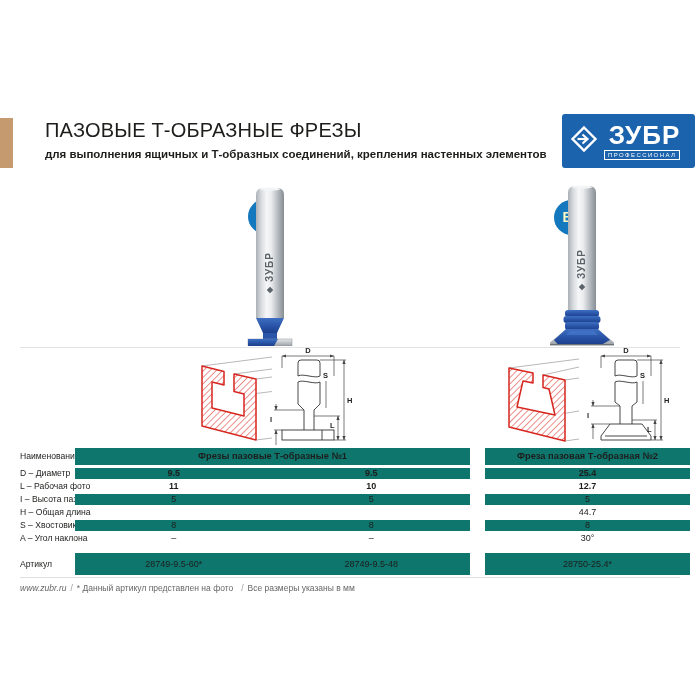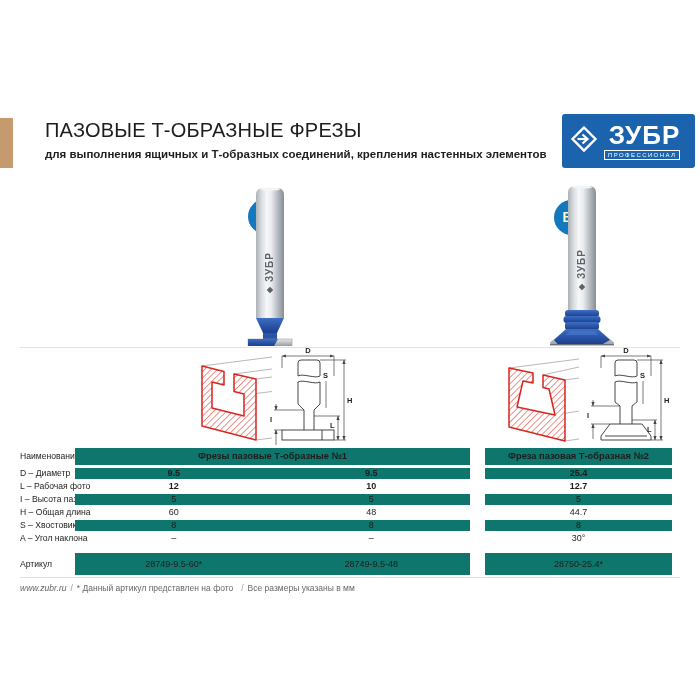--- a/index.html
+++ b/index.html
@@ -34,21 +34,21 @@
   .dims2{position:absolute;left:585px;top:346px;}
   .dim-label{font-size:7.5px;font-weight:700;fill:#1d1d1b;}
 
   .spec-table{position:absolute;left:20px;top:448px;width:660px;}
   .trow{position:relative;height:11px;margin-bottom:2px;font-size:9px;line-height:11px;}
   .trow.hdr{height:17px;line-height:17px;margin-bottom:3px;}
   .trow.sku{height:22px;line-height:22px;margin-top:9px;}
   .tlabel{position:absolute;left:0;top:0;white-space:nowrap;font-size:8.6px;}
   .band{position:absolute;top:0;bottom:0;display:flex;}
   .band1{left:55px;width:395px;}
-  .band2{left:465px;width:187px;}
+  .band2{left:465px;width:205px;}
   .gray .band{background:#0f766e;}
   .cell{flex:1;text-align:center;}
   .bold .cell{font-weight:700;}
   .hdr .cell{font-weight:700;font-size:9.3px;}
 
   .footer{position:absolute;left:20px;top:577px;width:660px;border-top:1px solid #e0e0e0;
           font-size:8.5px;color:#666;padding-top:5px;}
   .footer span{margin-right:4px;}
   .footer .sep{color:#999;margin:0 4px;}
   a.site{color:#666;text-decoration:none;font-style:italic;}
@@ -280,45 +280,41 @@
         <span class="cell">9.5</span>
       </div>
       <div class="band band2">
           <span class="cell">25.4</span>
         </div>
     </div>
 
     <div class="trow bold">
       <div class="tlabel">L – Рабочая фото</div>
       <div class="band band1">
-        <span class="cell">12</span>
+        <span class="cell">11</span>
         <span class="cell">10</span>
       </div>
       <div class="band band2">
           <span class="cell">12.7</span>
         </div>
     </div>
 
     <div class="trow gray">
       <div class="tlabel">I – Высота паза</div>
       <div class="band band1">
         <span class="cell">5</span>
         <span class="cell">5</span>
       </div>
       <div class="band band2">
           <span class="cell">5</span>
         </div>
     </div>
 
     <div class="trow">
       <div class="tlabel">H – Общая длина</div>
-      <div class="band band1">
-        <span class="cell">60</span>
-        <span class="cell">48</span>
-      </div>
       <div class="band band2">
           <span class="cell">44.7</span>
         </div>
     </div>
 
     <div class="trow gray">
       <div class="tlabel">S – Хвостовик</div>
       <div class="band band1">
         <span class="cell">8</span>
         <span class="cell">8</span>

